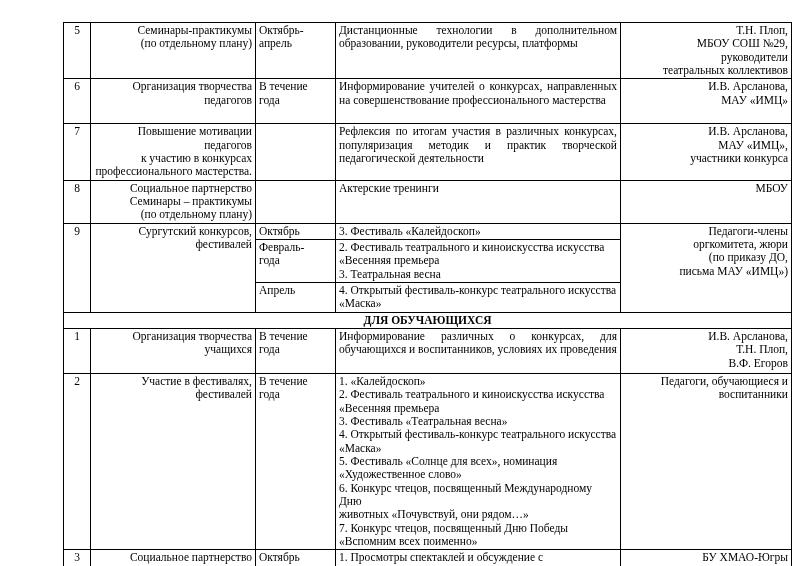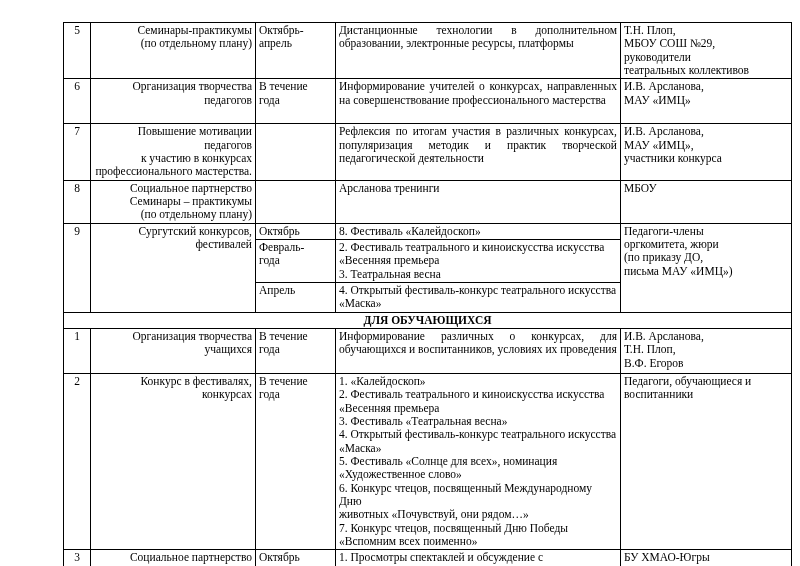--- a/index.html
+++ b/index.html
@@ -17,21 +17,21 @@
     padding: 1px 3px;
     vertical-align: top;
     white-space: pre-line;
     overflow: hidden;
   }
   .c-num    { text-align: center; }
   .c-name   { text-align: right; }
   .c-period { text-align: left; }
   .c-just   { text-align: justify; }
   .c-left   { text-align: left; }
-  .c-resp   { text-align: left; margin-top: 36px; }
+  .c-resp   { text-align: right; margin-top: 36px; }
   .section-cell { font-weight: bold; text-align: center; }
   .h-r5 { height: 55px; }  .h-r6 { height: 45px; }
   .h-r7 { height: 44px; }  .h-r8 { height: 40px; }
   .h-sub1 { height: 15px; } .h-sub2 { height: 38px; } .h-sub3 { height: 24px; }
   .h-sec { height: 16px; }
   .h-s1 { height: 45px; }  .h-s2 { height: 152px; } .h-s3 { height: 60px; }
 </style>
 </head>
 <body>
 
@@ -45,21 +45,21 @@
       <col style="width:171px">
     </colgroup>
     <tbody>
 
       <tr class="h-r5">
         <td class="c-num">5</td>
         <td class="c-name">Семинары-практикумы
 (по отдельному плану)</td>
         <td class="c-period">Октябрь-
 апрель</td>
-        <td class="c-just">Дистанционные технологии в дополнительном образовании, электронные ресурсы, платформы</td>
+        <td class="c-just">Дистанционные технологии в дополнительном образовании, руководители ресурсы, платформы</td>
         <td class="c-resp">Т.Н. Плоп,
 МБОУ СОШ №29,
 руководители
 театральных коллективов</td>
       </tr>
 
       <tr class="h-r6">
         <td class="c-num">6</td>
         <td class="c-name">Организация творчества
 педагогов</td>
@@ -81,30 +81,30 @@
 МАУ «ИМЦ»,
 участники конкурса</td>
       </tr>
 
       <tr class="h-r8">
         <td class="c-num">8</td>
         <td class="c-name">Социальное партнерство
 Семинары – практикумы
 (по отдельному плану)</td>
         <td class="c-period"></td>
-        <td class="c-left">Арсланова тренинги</td>
+        <td class="c-left">Актерские тренинги</td>
         <td class="c-resp">МБОУ</td>
       </tr>
 
       <tr class="h-sub1">
         <td class="c-num" rowspan="3">9</td>
         <td class="c-name" rowspan="3">Сургутский конкурсов,
 фестивалей</td>
         <td class="c-period">Октябрь</td>
-        <td class="c-left">8. Фестиваль «Калейдоскоп»</td>
+        <td class="c-left">3. Фестиваль «Калейдоскоп»</td>
         <td class="c-resp" rowspan="3">Педагоги-члены
 оргкомитета, жюри
 (по приказу ДО,
 письма МАУ «ИМЦ»)</td>
       </tr>
       <tr class="h-sub2">
         <td class="c-period">Февраль-
 года</td>
         <td class="c-left">2. Фестиваль театрального и киноискусства искусства
 «Весенняя премьера
@@ -127,21 +127,21 @@
         <td class="c-period">В течение
 года</td>
         <td class="c-just">Информирование различных о конкурсах, для обучающихся и воспитанников, условиях их проведения</td>
         <td class="c-resp">И.В. Арсланова,
 Т.Н. Плоп,
 В.Ф. Егоров</td>
       </tr>
 
       <tr class="h-s2">
         <td class="c-num">2</td>
-        <td class="c-name">Конкурс в фестивалях, конкурсах</td>
+        <td class="c-name">Участие в фестивалях, фестивалей</td>
         <td class="c-period">В течение
 года</td>
         <td class="c-left">1. «Калейдоскоп»
 2. Фестиваль театрального и киноискусства искусства
 «Весенняя премьера
 3. Фестиваль «Театральная весна»
 4. Открытый фестиваль-конкурс театрального искусства
 «Маска»
 5. Фестиваль «Солнце для всех», номинация
 «Художественное слово»

